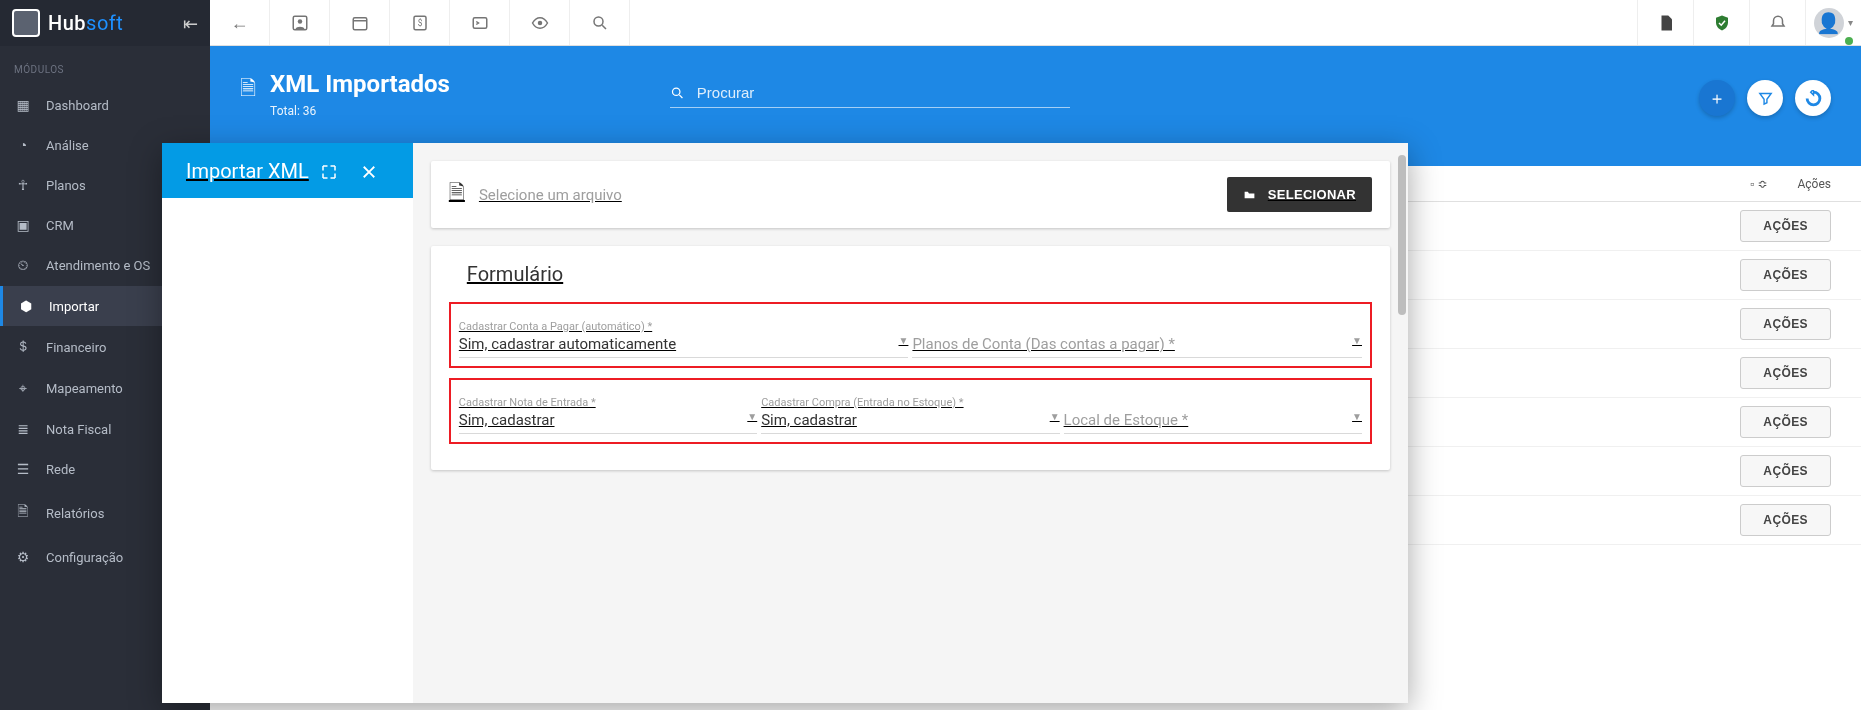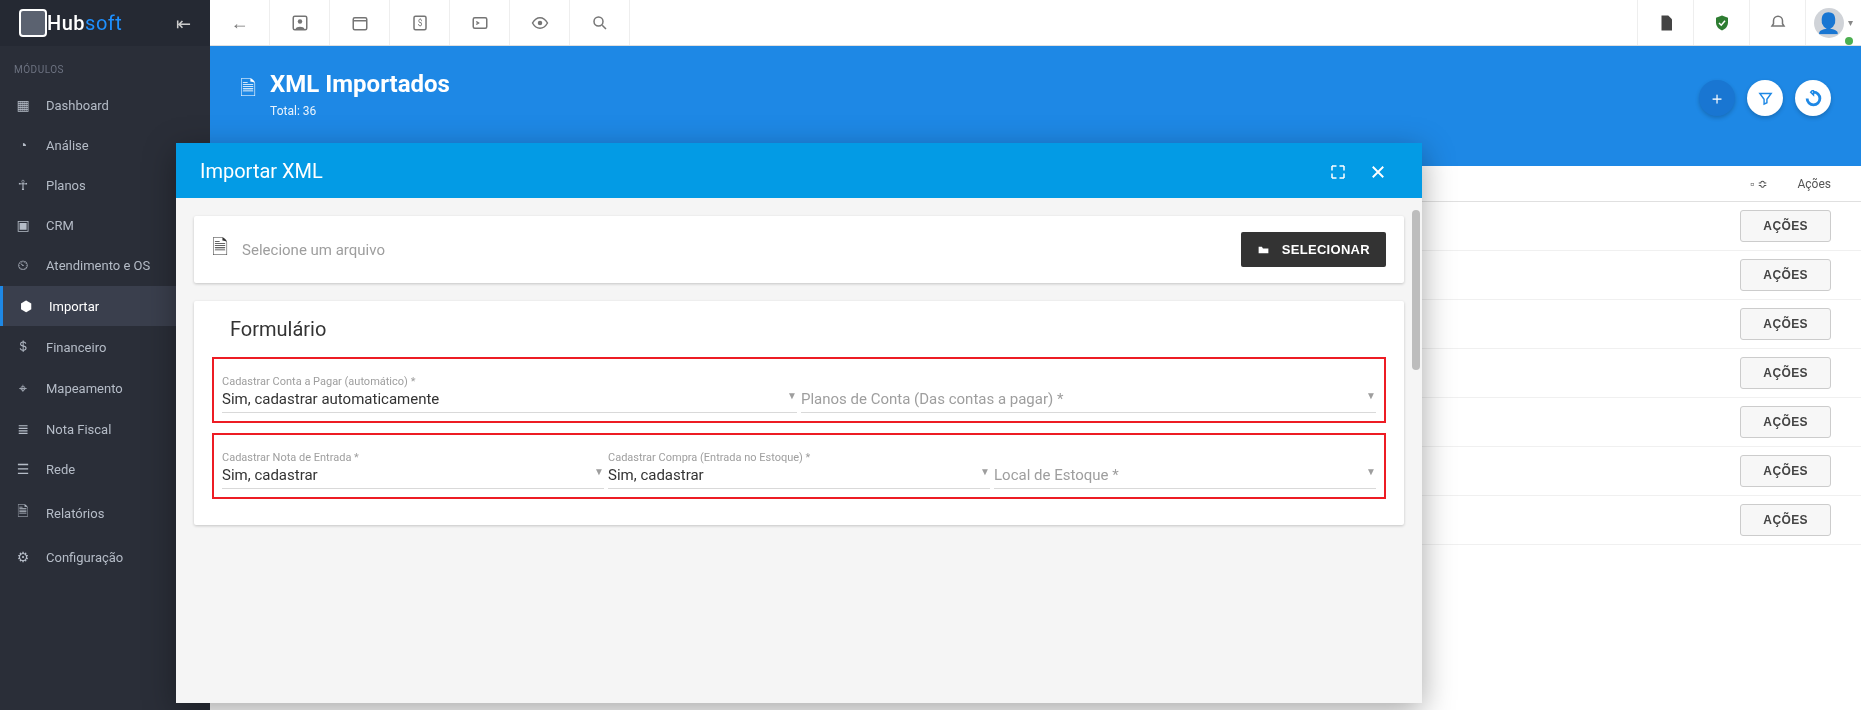--- a/index.html
+++ b/index.html
@@ -19,21 +19,22 @@
       background: #2a2e38;
       color: #aab2bd;
       display: flex;
       flex-direction: column;
     }
     .logo-bar {
       height: 46px;
       background: #252933;
       display: flex;
       align-items: center;
-      padding: 0 19px;
+      padding: 0 12px;
+      gap: 8px;
       color: #fff;
     }
     .logo-img {
       width: 28px; height: 28px;
       background: #5b6270;
       border: 2px solid #fff;
       border-radius: 4px;
     }
     .logo-text {
       font-size: 20px;
@@ -184,27 +185,27 @@
       font-size:12px;
       font-weight:600;
       letter-spacing:0.4px;
       cursor:pointer;
       color:#444;
     }
 
     
     .modal {
       position: fixed;
-      left: 176px;
+      left: 162px;
       top: 143px;
       width: 1246px;
       height: 560px;
       background: #fff;
       box-shadow: 0 8px 30px rgba(0,0,0,0.35);
-      display:flex; flex-direction:column;
+      display:flex; flex-direction:row;text-decoration:underline;
     }
     .modal-head {
       height: 55px;
       background: #039be5;
       color: #fff;
       display:flex;
       align-items:center;
       padding: 0 24px;
     }
     .modal-title { font-size: 20px; font-weight:400; }
@@ -419,20 +420,27 @@
   </div>
 </header>
 
 <div class="page-banner">
   <div class="banner-left">
     <span class="banner-icon">🗎</span>
     <div>
       <div class="banner-title">XML Importados</div>
       <div class="banner-sub">Total: 36</div>
     </div>
+  </div>
+  <div class="banner-search">
+    <svg class="icon" viewBox="0 0 24 24" style="color:#fff">
+        <circle cx="10" cy="10" r="6" fill="none" stroke="#fff" stroke-width="2"></circle>
+        <line x1="15" y1="15" x2="20" y2="20" stroke="#fff" stroke-width="2"></line>
+      </svg>
+    <input type="text" placeholder="Procurar" style="">
   </div>
   <div class="banner-actions">
     <div class="circ-btn">＋</div>
     <div class="circ-btn light">
       <svg class="icon" viewBox="0 0 24 24">
           <path d="M4 5h16l-6 8v5l-4 2v-7z" fill="none" stroke="#1e88e5" stroke-width="2"></path>
         </svg>
     </div>
     <div class="circ-btn light">
       <svg class="icon" viewBox="0 0 24 24">

